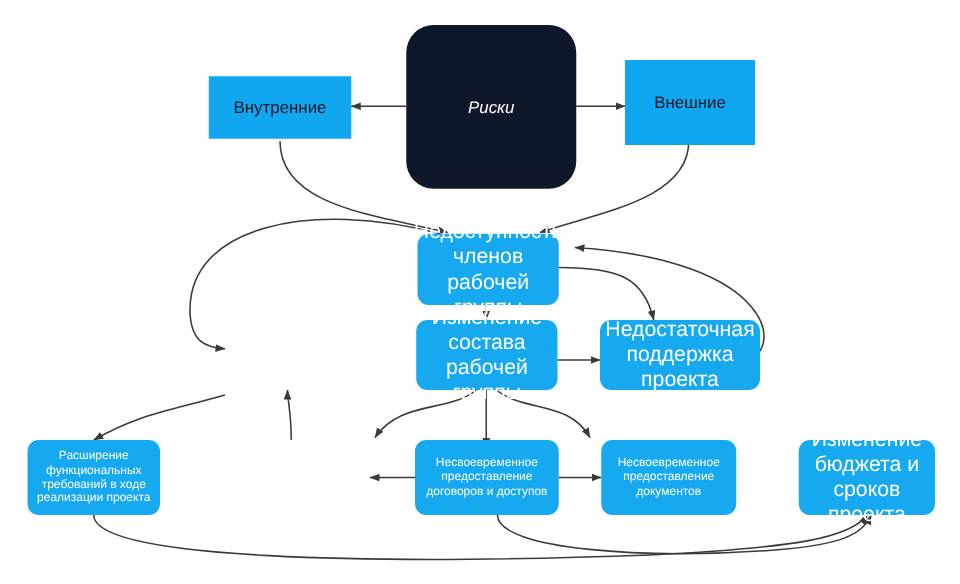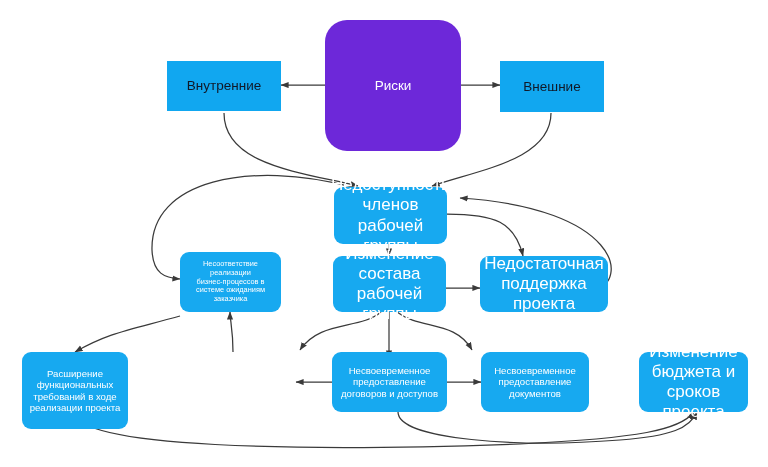--- a/index.html
+++ b/index.html
@@ -40,23 +40,24 @@
     padding: 2px 4px;
     white-space: pre-line;
     z-index: 2;
   }
   .node.square {
     border-radius: 0;
     background: #11a7f0;
     color: #111827;
   }
   .node.root {
-    background: #6d28d9;
+    background: #0f172a;
     border-radius: 22px;
     color: #ffffff;
+    font-style: italic;
   }
   .sz-lg { font-size: 13.5px; }
   .sz-md { font-size: 17px; }
   .sz-sm { font-size: 9.6px; }
   .sz-xs { font-size: 7.4px; }
 </style>
 </head>
 <body>
 
 <div id="canvas">
@@ -104,41 +105,36 @@
       <path d="M75,412 C75,448 300,452 520,444 C640,438 680,430 694,412"></path>
 
       <path d="M398,412 C398,440 520,448 620,440 C672,436 690,428 697,412"></path>
     </g>
   </svg>
 
   <div class="node root sz-lg" style="left:325px; top:20px; width:136px; height:131px;">Риски</div>
 
   <div class="node square sz-lg" style="left:167px; top:61px; width:114px; height:50px;">Внутренние</div>
 
-  <div class="node square sz-lg" style="left:500px; top:61px; width:104px; height:51px;">Внешние</div>
+  <div class="node square sz-lg" style="left:500px; top:48px; width:104px; height:68px;">Внешние</div>
 
   <div class="node sz-md" style="left:334px; top:187px; width:113px; height:57px;">Недоступность
 членов рабочей
 группы</div>
 
-  <div class="node sz-xs" style="left:180px; top:252px; width:101px; height:60px;">Несоответствие
-реализации
-бизнес-процессов в
-системе ожиданиям
-заказчика</div>
 
   <div class="node sz-md" style="left:333px; top:256px; width:113px; height:56px;">Изменение
 состава рабочей
 группы</div>
 
   <div class="node sz-md" style="left:480px; top:256px; width:128px; height:56px;">Недостаточная
 поддержка
 проекта</div>
 
-  <div class="node sz-sm" style="left:22px; top:352px; width:106px; height:77px;">Расширение
+  <div class="node sz-sm" style="left:22px; top:352px; width:106px; height:60px;">Расширение
 функциональных
 требований в ходе
 реализации проекта</div>
 
 
   <div class="node sz-sm" style="left:332px; top:352px; width:115px; height:60px;">Несвоевременное
 предоставление
 договоров и доступов</div>
 
   <div class="node sz-sm" style="left:481px; top:352px; width:108px; height:60px;">Несвоевременное

